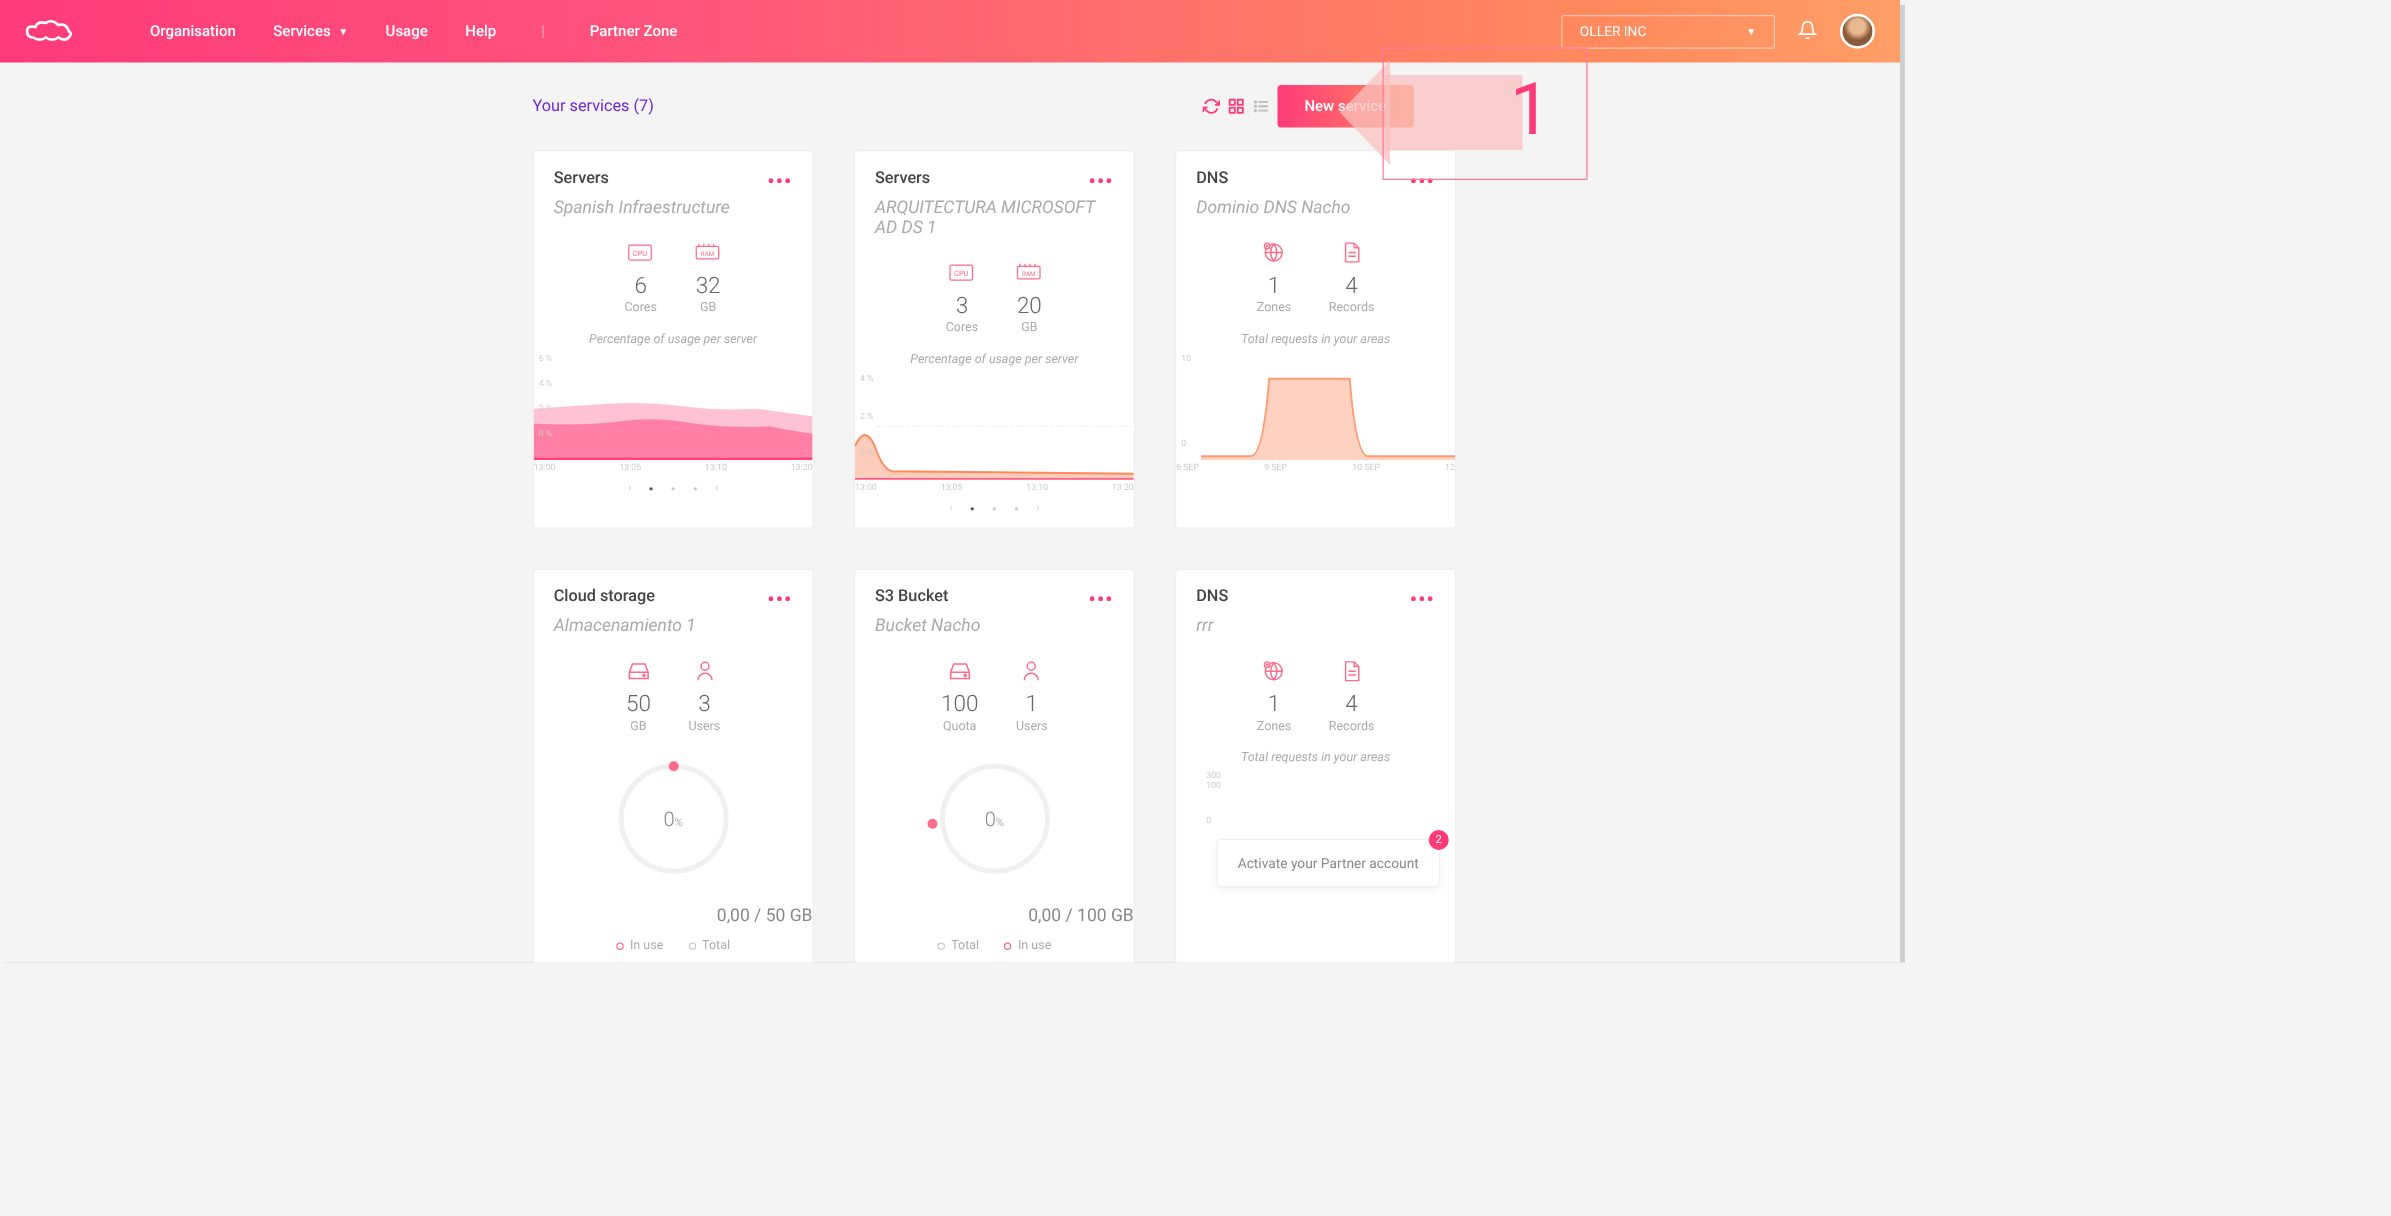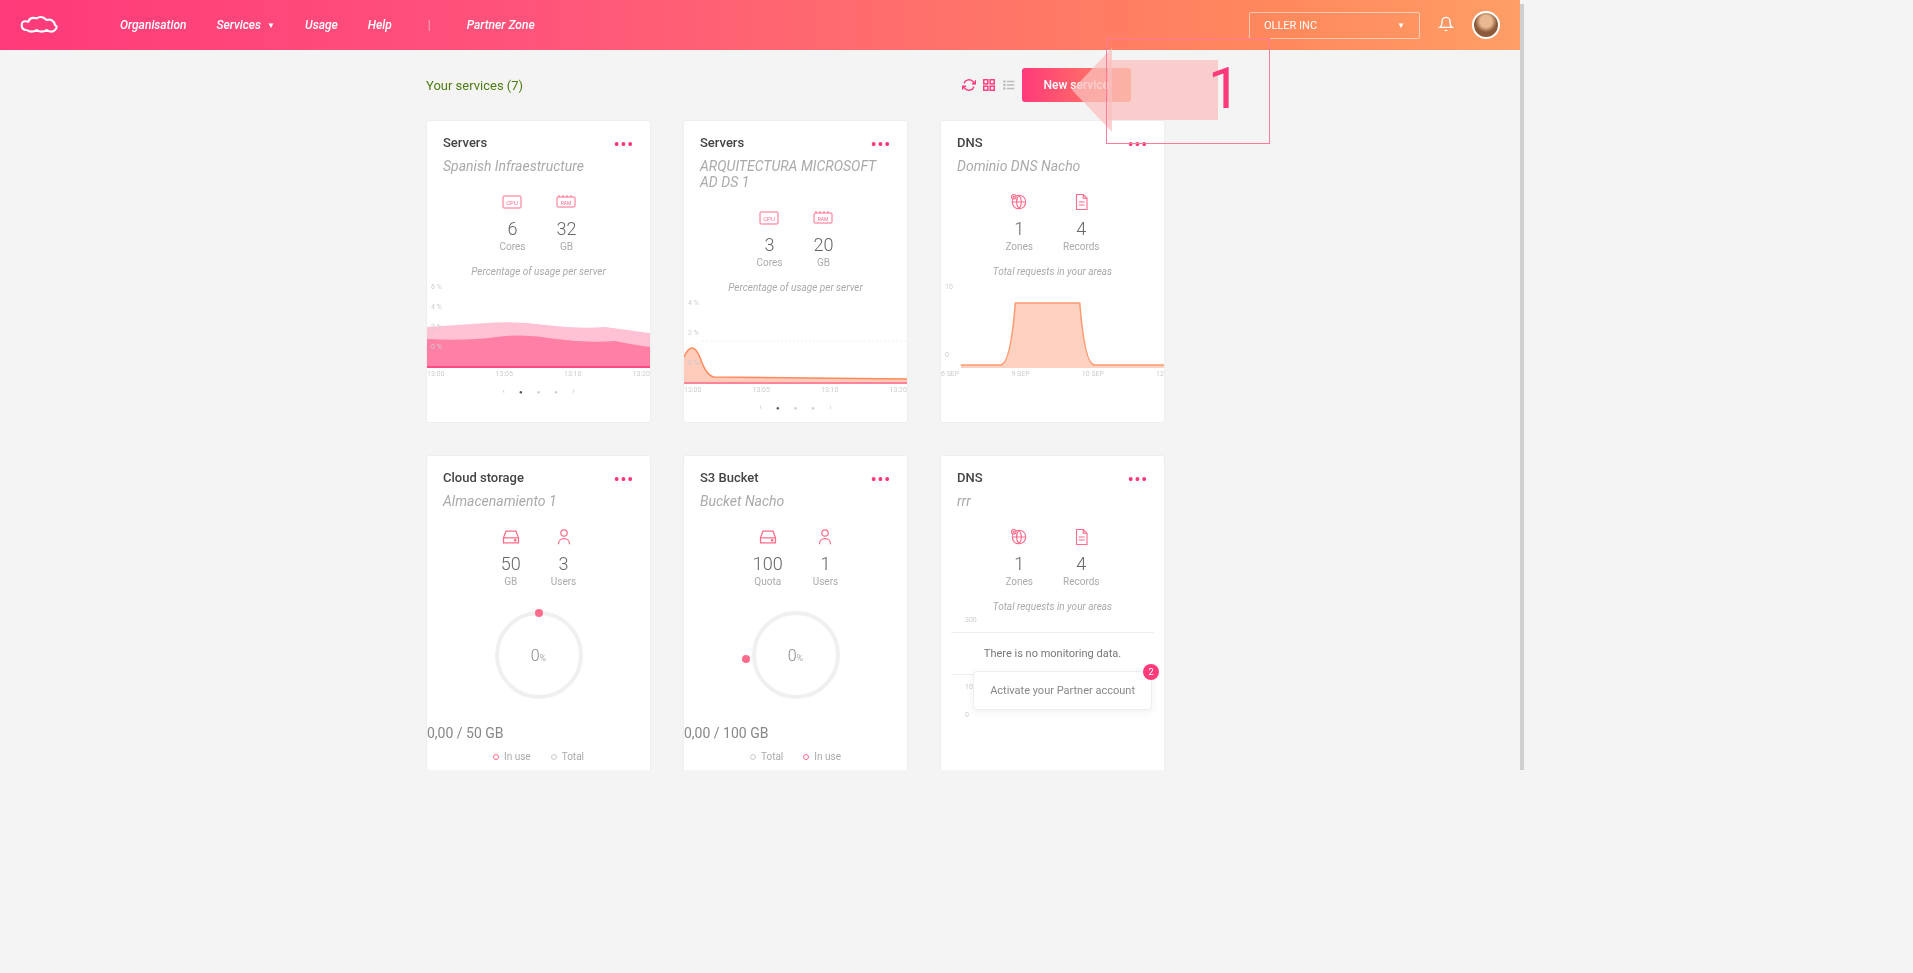--- a/index.html
+++ b/index.html
@@ -2,29 +2,29 @@
 <html><head>
   <meta charset="utf-8">
   <style>
     *{box-sizing:border-box;margin:0;padding:0;font-family:-apple-system,BlinkMacSystemFont,"Segoe UI",Roboto,Arial,sans-serif;}
     body{background:#f4f4f4;overflow-x:hidden;}
     .wrap{width:1520px;height:770px;position:relative;background:#f4f4f4;box-shadow:4px 4px 0 rgba(0,0,0,0.15);}
     .header{height:50px;background:linear-gradient(90deg,#ff3a7a 0%,#ff547b 35%,#ff8a5c 85%,#ff9e67 100%);display:flex;align-items:center;padding:0 20px;color:#fff;font-size:12px;position:relative;}
     .logo{width:40px;height:30px;display:flex;align-items:center;margin-right:60px;}
     .logo svg{stroke:#fff;stroke-width:2.5;fill:none;}
     .nav{display:flex;gap:30px;align-items:center;}
-    .nav-item{cursor:pointer;display:flex;align-items:center;gap:6px;font-weight:500;font-style:italic;}
+    .nav-item{cursor:pointer;display:flex;align-items:center;gap:6px;font-weight:500;}
     .nav-sep{color:rgba(255,255,255,0.5);margin:0 6px;}
     .header-right{margin-left:auto;display:flex;align-items:center;gap:18px;}
     .org-select{border:1px solid rgba(255,255,255,0.5);padding:6px 14px;border-radius:2px;display:flex;align-items:center;gap:80px;font-size:11px;}
     .bell-btn{cursor:pointer;}
     .avatar{width:28px;height:28px;border-radius:50%;background:radial-gradient(circle at 50% 35%,#e8b890 30%,#8a5a3a 55%);border:2px solid #fff;cursor:pointer;}
     .content{padding:18px 30px;}
     .toolbar{display:flex;align-items:center;margin-bottom:18px;margin-left:396px;width:705px;}
-    .page-title{font-size:13px;color:#4d7c0f;}
+    .page-title{font-size:13px;color:#6d28d9;}
     .toolbar-r{margin-left:auto;display:flex;align-items:center;gap:6px;}
     .ico-btn{color:#ff3a7a;cursor:pointer;display:inline-flex;}
     .ico-grey{color:#bbb;}
     .new-svc{background:linear-gradient(90deg,#ff3a7a 0%,#ff8a5c 100%);color:#fff;border:none;padding:10px 22px;font-size:12px;border-radius:3px;cursor:pointer;font-weight:500;}
     .grid{display:grid;grid-template-columns:repeat(3,225px);gap:32px;margin-left:396px;}
     .card{background:#fff;border-radius:3px;border:1px solid #eee;padding:14px 0 10px;}
     .card-hd{display:flex;justify-content:space-between;padding:0 16px 4px;}
     .card-title{font-size:13px;color:#444;font-weight:500;}
     .card-sub{font-size:14px;color:#aaa;font-style:italic;padding:0 16px 10px;}
     .dots{color:#ff3a7a;cursor:pointer;font-weight:bold;letter-spacing:1px;}
@@ -40,21 +40,21 @@
     .axis-y{position:absolute;left:4px;top:0;font-size:7px;color:#ccc;}
     .pager{display:flex;justify-content:center;align-items:center;gap:14px;margin-top:8px;color:#ccc;font-size:9px;}
     .pager .chev{cursor:pointer;}
     .pager .bull{font-size:6px;}
     .pager .act{color:#555;}
     .gauge{display:flex;justify-content:center;margin:14px 0;}
     .gauge-c{position:relative;width:100px;height:100px;}
     .gauge-c svg{transform:rotate(-90deg);}
     .gauge-txt{position:absolute;top:50%;left:50%;transform:translate(-50%,-50%);font-size:16px;color:#888;font-weight:300;}
     .gauge-sup{font-size:9px;}
-    .usage-txt{text-align:left;font-size:14px;color:#888;margin-top:20px;}
+    .usage-txt{text-align:right;font-size:14px;color:#888;margin-top:20px;}
     .legend{display:flex;justify-content:center;gap:20px;margin-top:10px;font-size:10px;color:#aaa;}
     .legend-item{display:flex;align-items:center;gap:5px;}
     .legend-dot{width:6px;height:6px;border-radius:50%;border:1.5px solid;}
     .nodata{text-align:center;font-size:11px;color:#777;padding:14px 0;border-top:1px solid #eee;border-bottom:1px solid #eee;margin:8px 10px;}
     .mini-axis{font-size:7px;color:#ccc;margin-left:24px;}
     .annotation{position:absolute;top:40px;left:1108px;width:160px;height:102px;}
     .arrow-body{position:absolute;left:0;top:20px;width:110px;height:60px;background:#f9c0bd;opacity:0.75;}
     .arrow-head{position:absolute;left:-36px;top:8px;width:0;height:0;border-top:42px solid transparent;border-bottom:42px solid transparent;border-right:40px solid #f9c0bd;opacity:0.75;}
     .arrow-num{position:absolute;left:100px;top:14px;font-size:58px;color:#ff3a7a;font-weight:400;z-index:3;}
     .arrow-border{position:absolute;left:-2px;top:-2px;right:-2px;bottom:-2px;border:1px solid #ff7a9a;pointer-events:none;}
@@ -430,21 +430,20 @@
                   <path d="M4 2h9l5 5v15H4z"></path>
                   <path d="M13 2v5h5M7 12h8M7 16h8"></path>
                 </svg>
               </div>
               <div class="stat-val">4</div>
               <div class="stat-lab">Records</div>
             </div>
         </div>
         <div class="card-foot">Total requests in your areas</div>
         <div class="mini-axis">300</div>
-        <div class="nodata">There is no monitoring data.</div>
         <div class="mini-axis">100</div>
         <div class="mini-axis" style="margin-top:20px">0</div>
       </div>
 
       <div class="half-card">
         <div class="card-hd">
             <span class="card-title">S3 Bucket</span>
             <span class="dots">•••</span>
           </div>
       </div>

